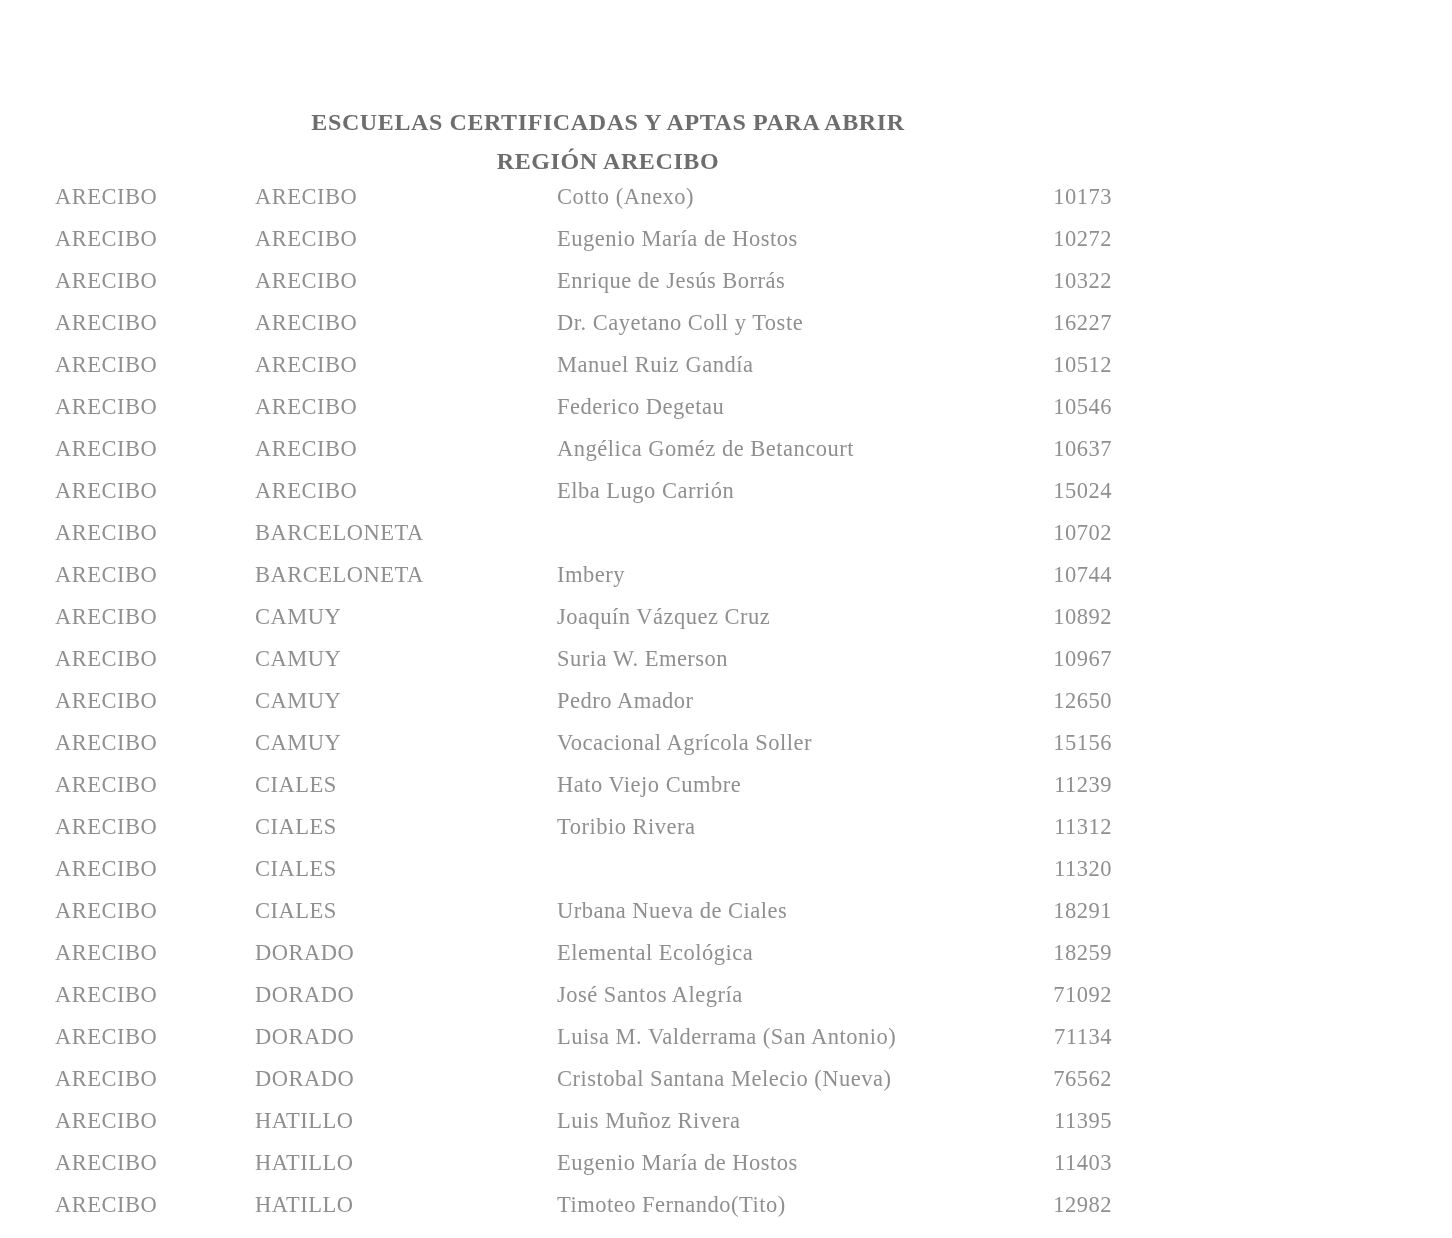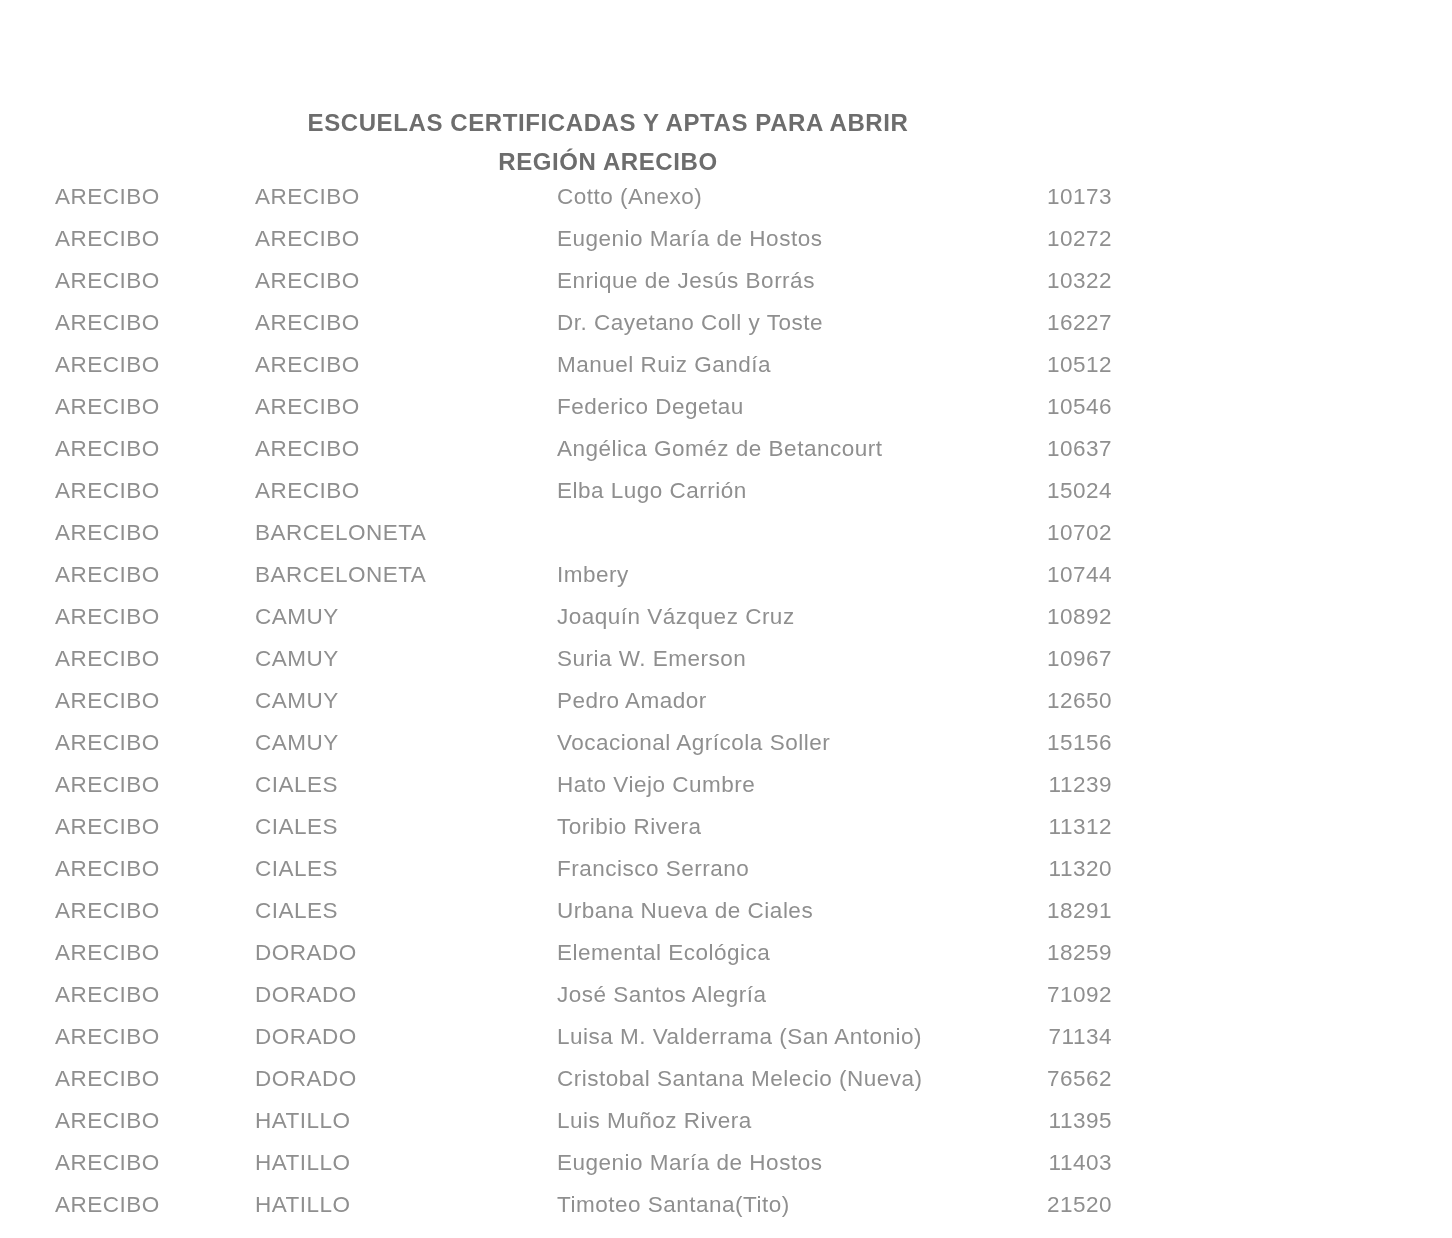--- a/index.html
+++ b/index.html
@@ -6,21 +6,21 @@
     margin: 0;
     padding: 0;
     background: #ffffff;
   }
   .page {
     position: relative;
     width: 1216px;
     height: 1238px;
     background: #ffffff;
     overflow: hidden;
-    font-family: Liberation Sans, sans-serif;
+    font-family: Liberation Serif, serif;
   }
   .doc-title {
     position: absolute;
     top: 103px;
     left: 0;
     width: 100%;
     text-align: center;
     font-size: 24px;
     font-weight: bold;
     letter-spacing: 0.6px;
@@ -165,21 +165,20 @@
     <div class="t-row">
       <span class="c1">ARECIBO</span>
       <span class="c2">CIALES</span>
       <span class="c3">Toribio Rivera</span>
       <span class="c4">11312</span>
     </div>
 
     <div class="t-row">
       <span class="c1">ARECIBO</span>
       <span class="c2">CIALES</span>
-      <span class="c3">Francisco Serrano</span>
       <span class="c4">11320</span>
     </div>
 
     <div class="t-row">
       <span class="c1">ARECIBO</span>
       <span class="c2">CIALES</span>
       <span class="c3">Urbana Nueva de Ciales</span>
       <span class="c4">18291</span>
     </div>
 
@@ -221,22 +220,22 @@
     <div class="t-row">
       <span class="c1">ARECIBO</span>
       <span class="c2">HATILLO</span>
       <span class="c3">Eugenio María de Hostos</span>
       <span class="c4">11403</span>
     </div>
 
     <div class="t-row">
       <span class="c1">ARECIBO</span>
       <span class="c2">HATILLO</span>
-      <span class="c3">Timoteo Santana(Tito)</span>
-      <span class="c4">21520</span>
+      <span class="c3">Timoteo Fernando(Tito)</span>
+      <span class="c4">12982</span>
     </div>
 
     <div class="t-row">
       <span class="c1">ARECIBO</span>
       <span class="c2">MANATI</span>
       <span class="c3">Antonio Vélez Alvarado</span>
       <span class="c4">12027</span>
     </div>
   </div>
 

